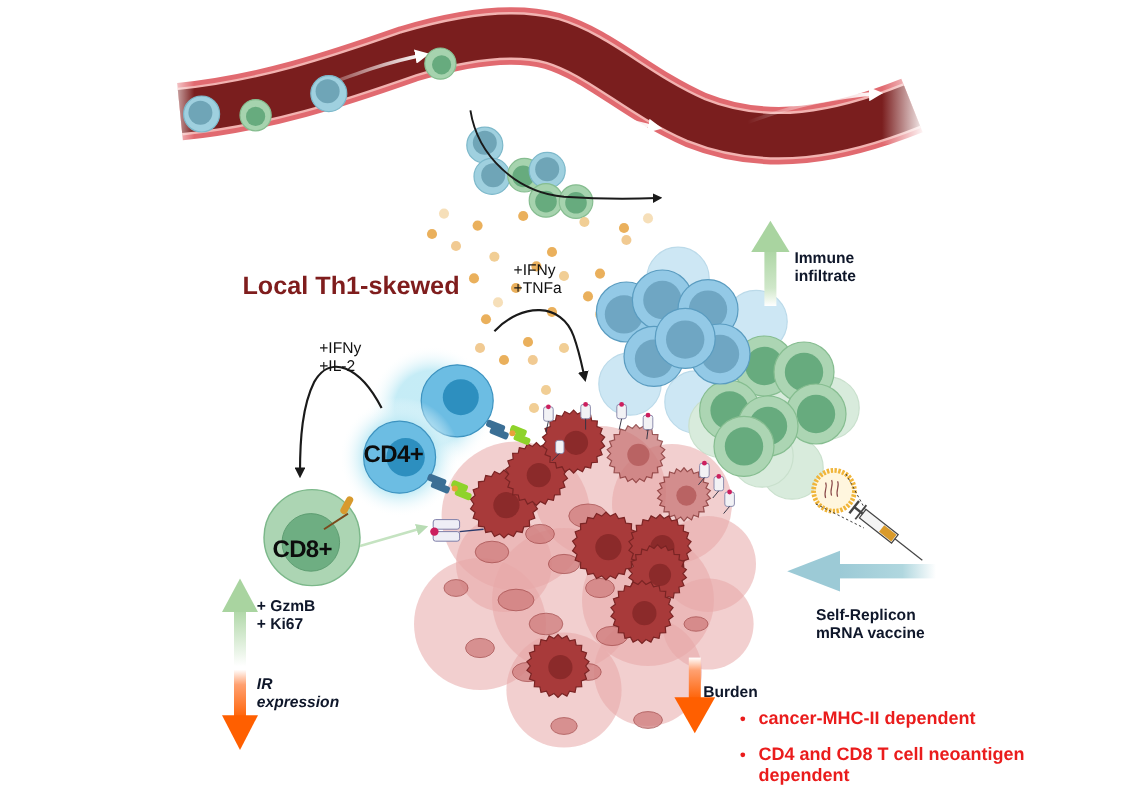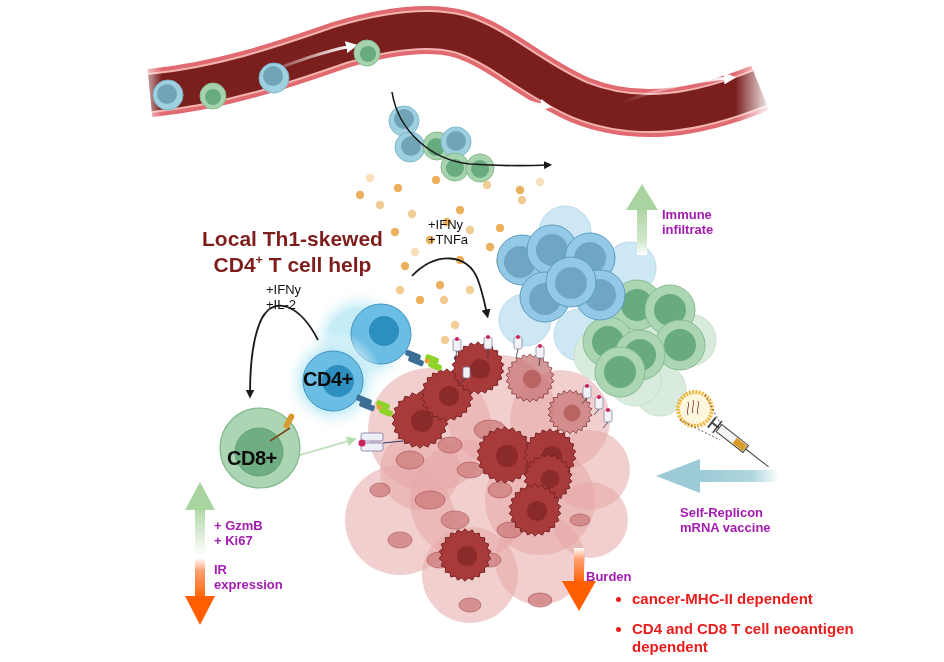--- a/index.html
+++ b/index.html
@@ -1,18 +1,18 @@
 <!DOCTYPE html>
 <html><head>
 <meta charset="utf-8">
 <style>
   html,body{margin:0;padding:0;background:#ffffff;}
   body{width:944px;height:662px;position:relative;overflow:hidden;font-family:"Liberation Sans",sans-serif;}
   #scene{position:absolute;left:0;top:0;width:944px;height:662px;}
-  .lbl{position:absolute;font-family:"Liberation Sans",sans-serif;color:#a21caf;line-height:1.15;white-space:nowrap;}
+  .lbl{position:absolute;font-family:"Liberation Sans",sans-serif;color:#0f172a;line-height:1.15;white-space:nowrap;}
   .title{color:#7f1d1d;font-weight:bold;font-size:21px;text-align:center;line-height:1.25;}
   .cyto{font-size:13px;color:#111;}
   .cell-lbl{font-weight:bold;font-size:20px;color:#0c0c0c;letter-spacing:-0.5px;}
   .side{font-size:13px;font-weight:bold;}
   .red-list{color:#ea1c1c;font-weight:bold;font-size:15px;margin:0;padding-left:22px;}
   .red-list li{margin:12px;line-height:1.2;}
   .red-list li::marker{color:#ea1c1c;}
   sup{font-size:60%;vertical-align:super;line-height:0;}
 </style>
 </head>
@@ -418,47 +418,46 @@
     </g>
     <g>
       <rect x="700" y="470" width="80" height="12" fill="url(#leftBlue)"></rect>
       <polygon points="656,476 700,459 700,493" fill="#9ccad6"></polygon>
     </g>
   </g>
 </svg>
 
 <div class="lbl title" style="left:180px;top:226px;width:225px;">
   <div>Local Th1-skewed</div>
-  <div><span>CD4</span><sup>+</sup><span> T cell help</span></div>
 </div>
 
 <div class="lbl cyto" style="left:266px;top:283px;">
   <div>+IFNy</div>
   <div>+IL-2</div>
 </div>
 
 <div class="lbl cyto" style="left:428px;top:218px;">
   <div>+IFNy</div>
   <div>+TNFa</div>
 </div>
 
 <div class="lbl cell-lbl" style="left:303px;top:368px;">CD4+</div>
 <div class="lbl cell-lbl" style="left:227px;top:447px;">CD8+</div>
 
 <div class="lbl side" style="left:662px;top:208px;">
   <div>Immune</div>
   <div>infiltrate</div>
 </div>
 
-<div class="lbl side" style="left:214px;top:519px;">
+<div class="lbl side" style="left:214px;top:498px;">
   <div>+ GzmB</div>
   <div>+ Ki67</div>
 </div>
 
-<div class="lbl side" style="left:214px;top:563px;">
+<div class="lbl side" style="left:214px;top:563px;font-style:italic;">
   <div>IR</div>
   <div>expression</div>
 </div>
 
 <div class="lbl side" style="left:680px;top:506px;text-align:left;width:112px;">
   <div>Self-Replicon</div>
   <div>mRNA vaccine</div>
 </div>
 
 <div class="lbl side" style="left:586px;top:570px;">Burden</div>

